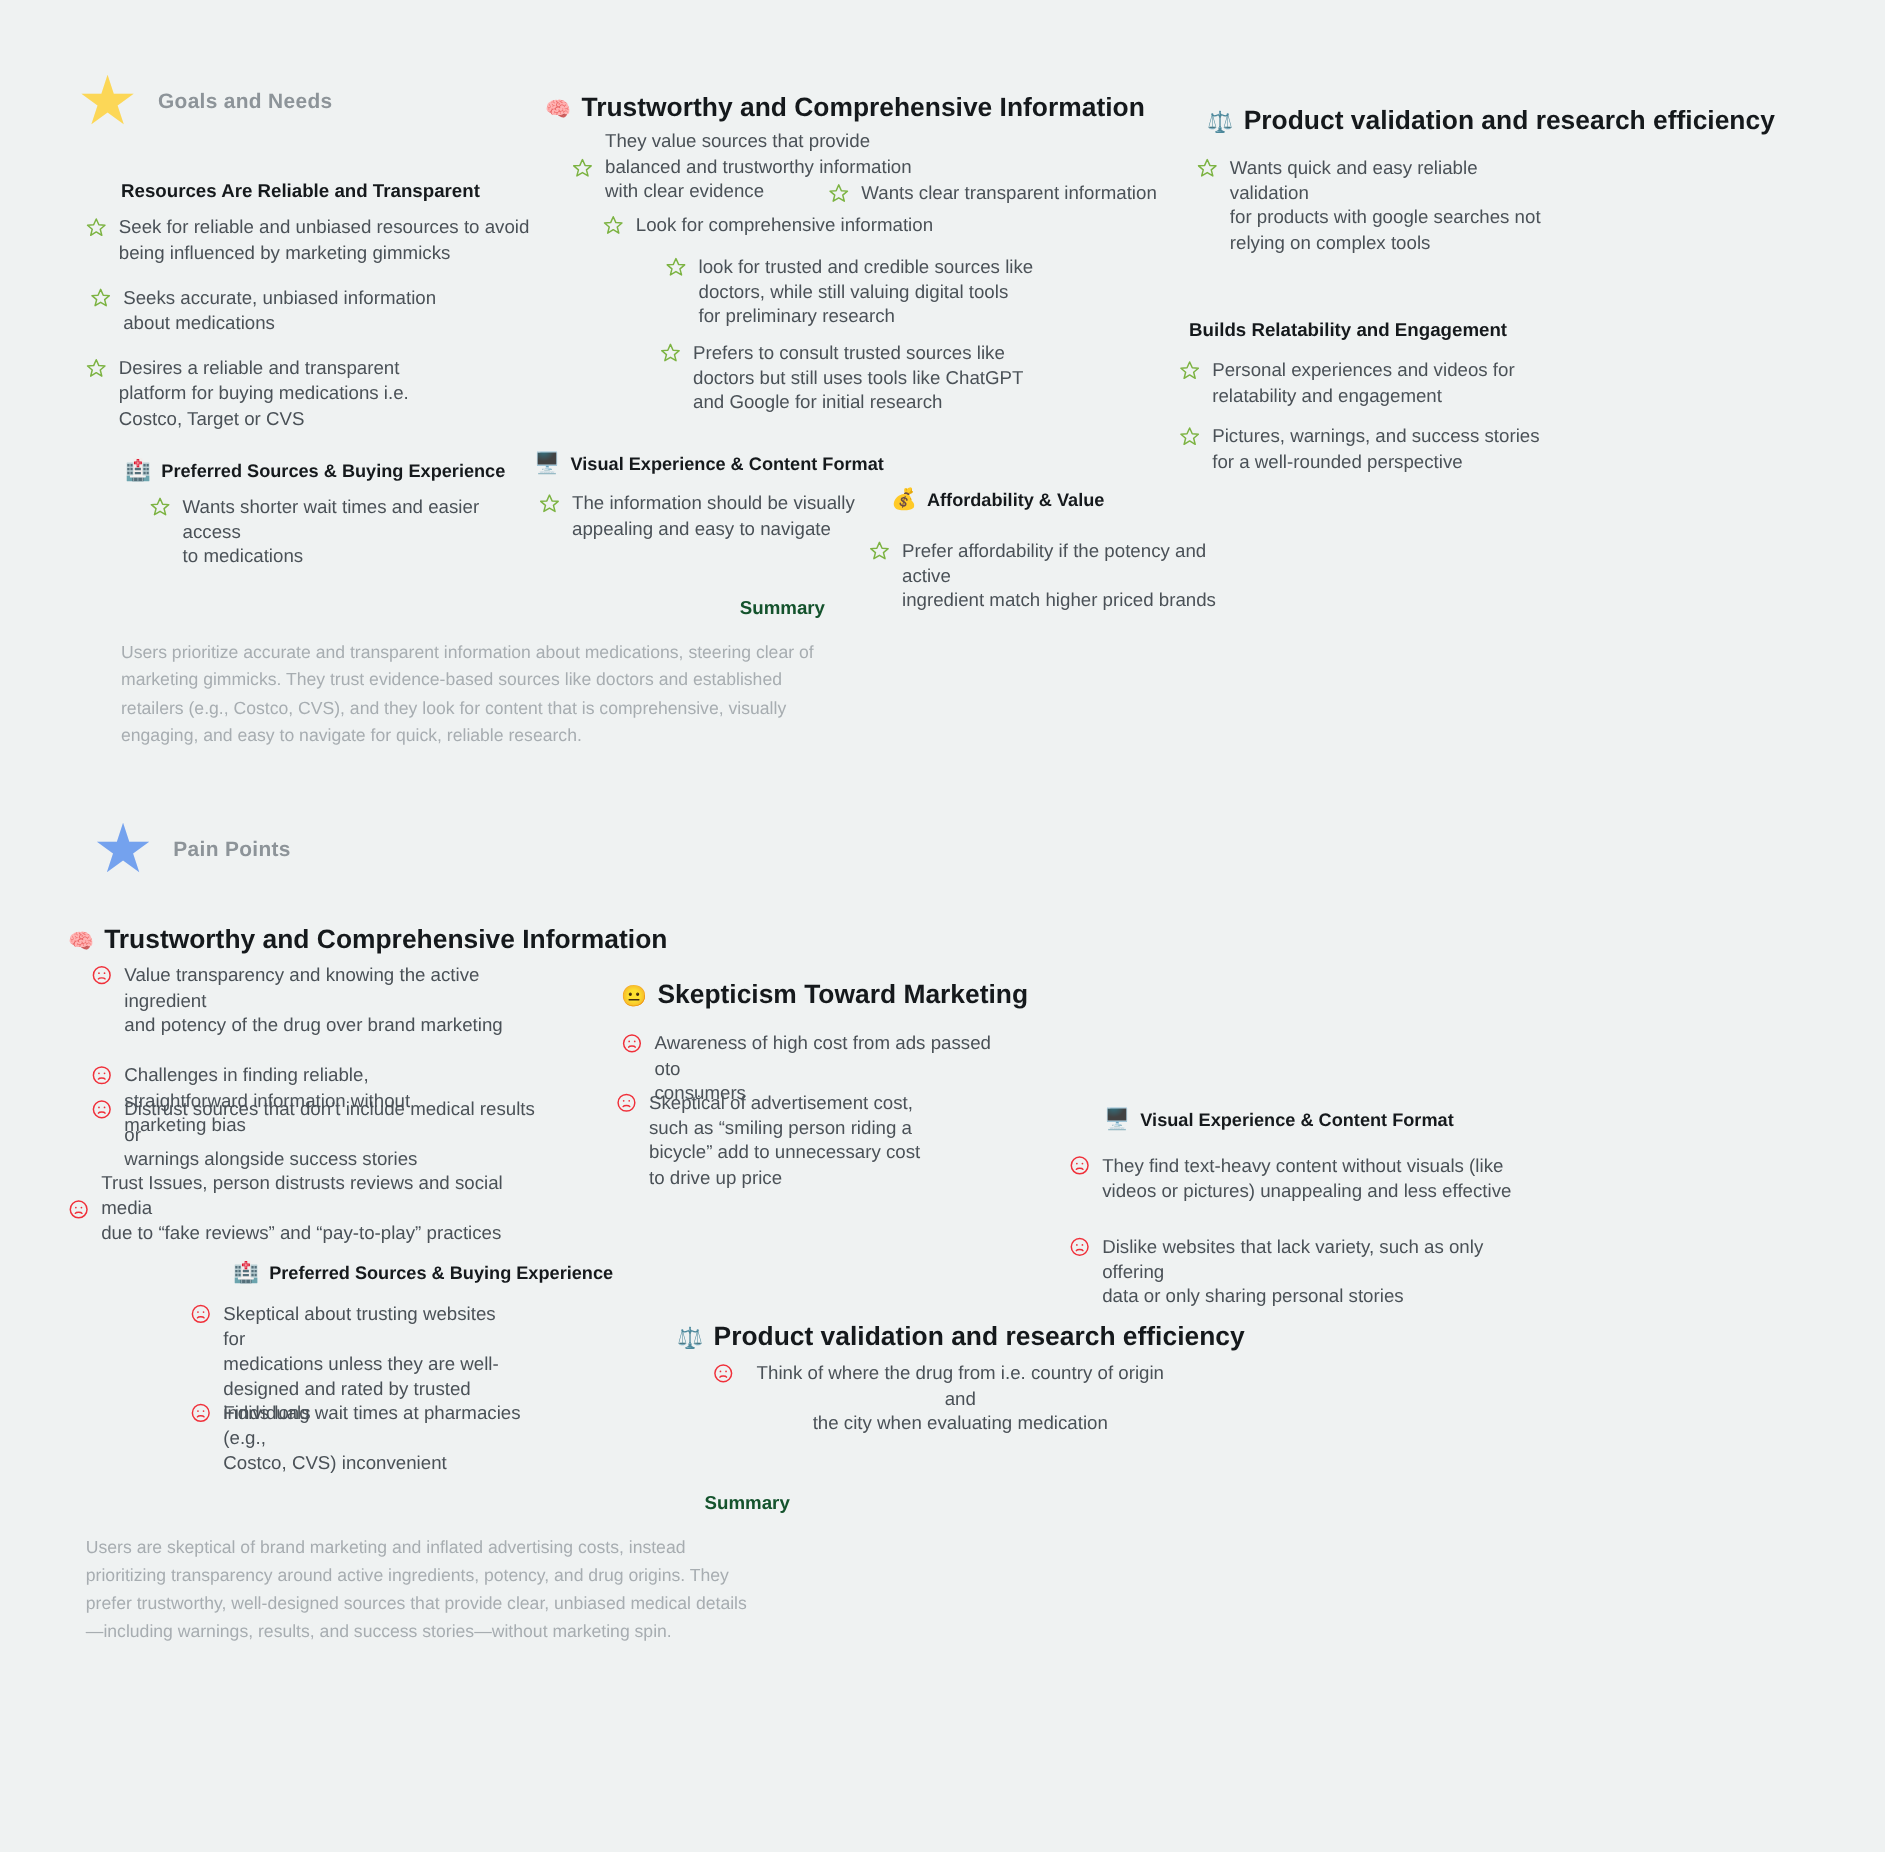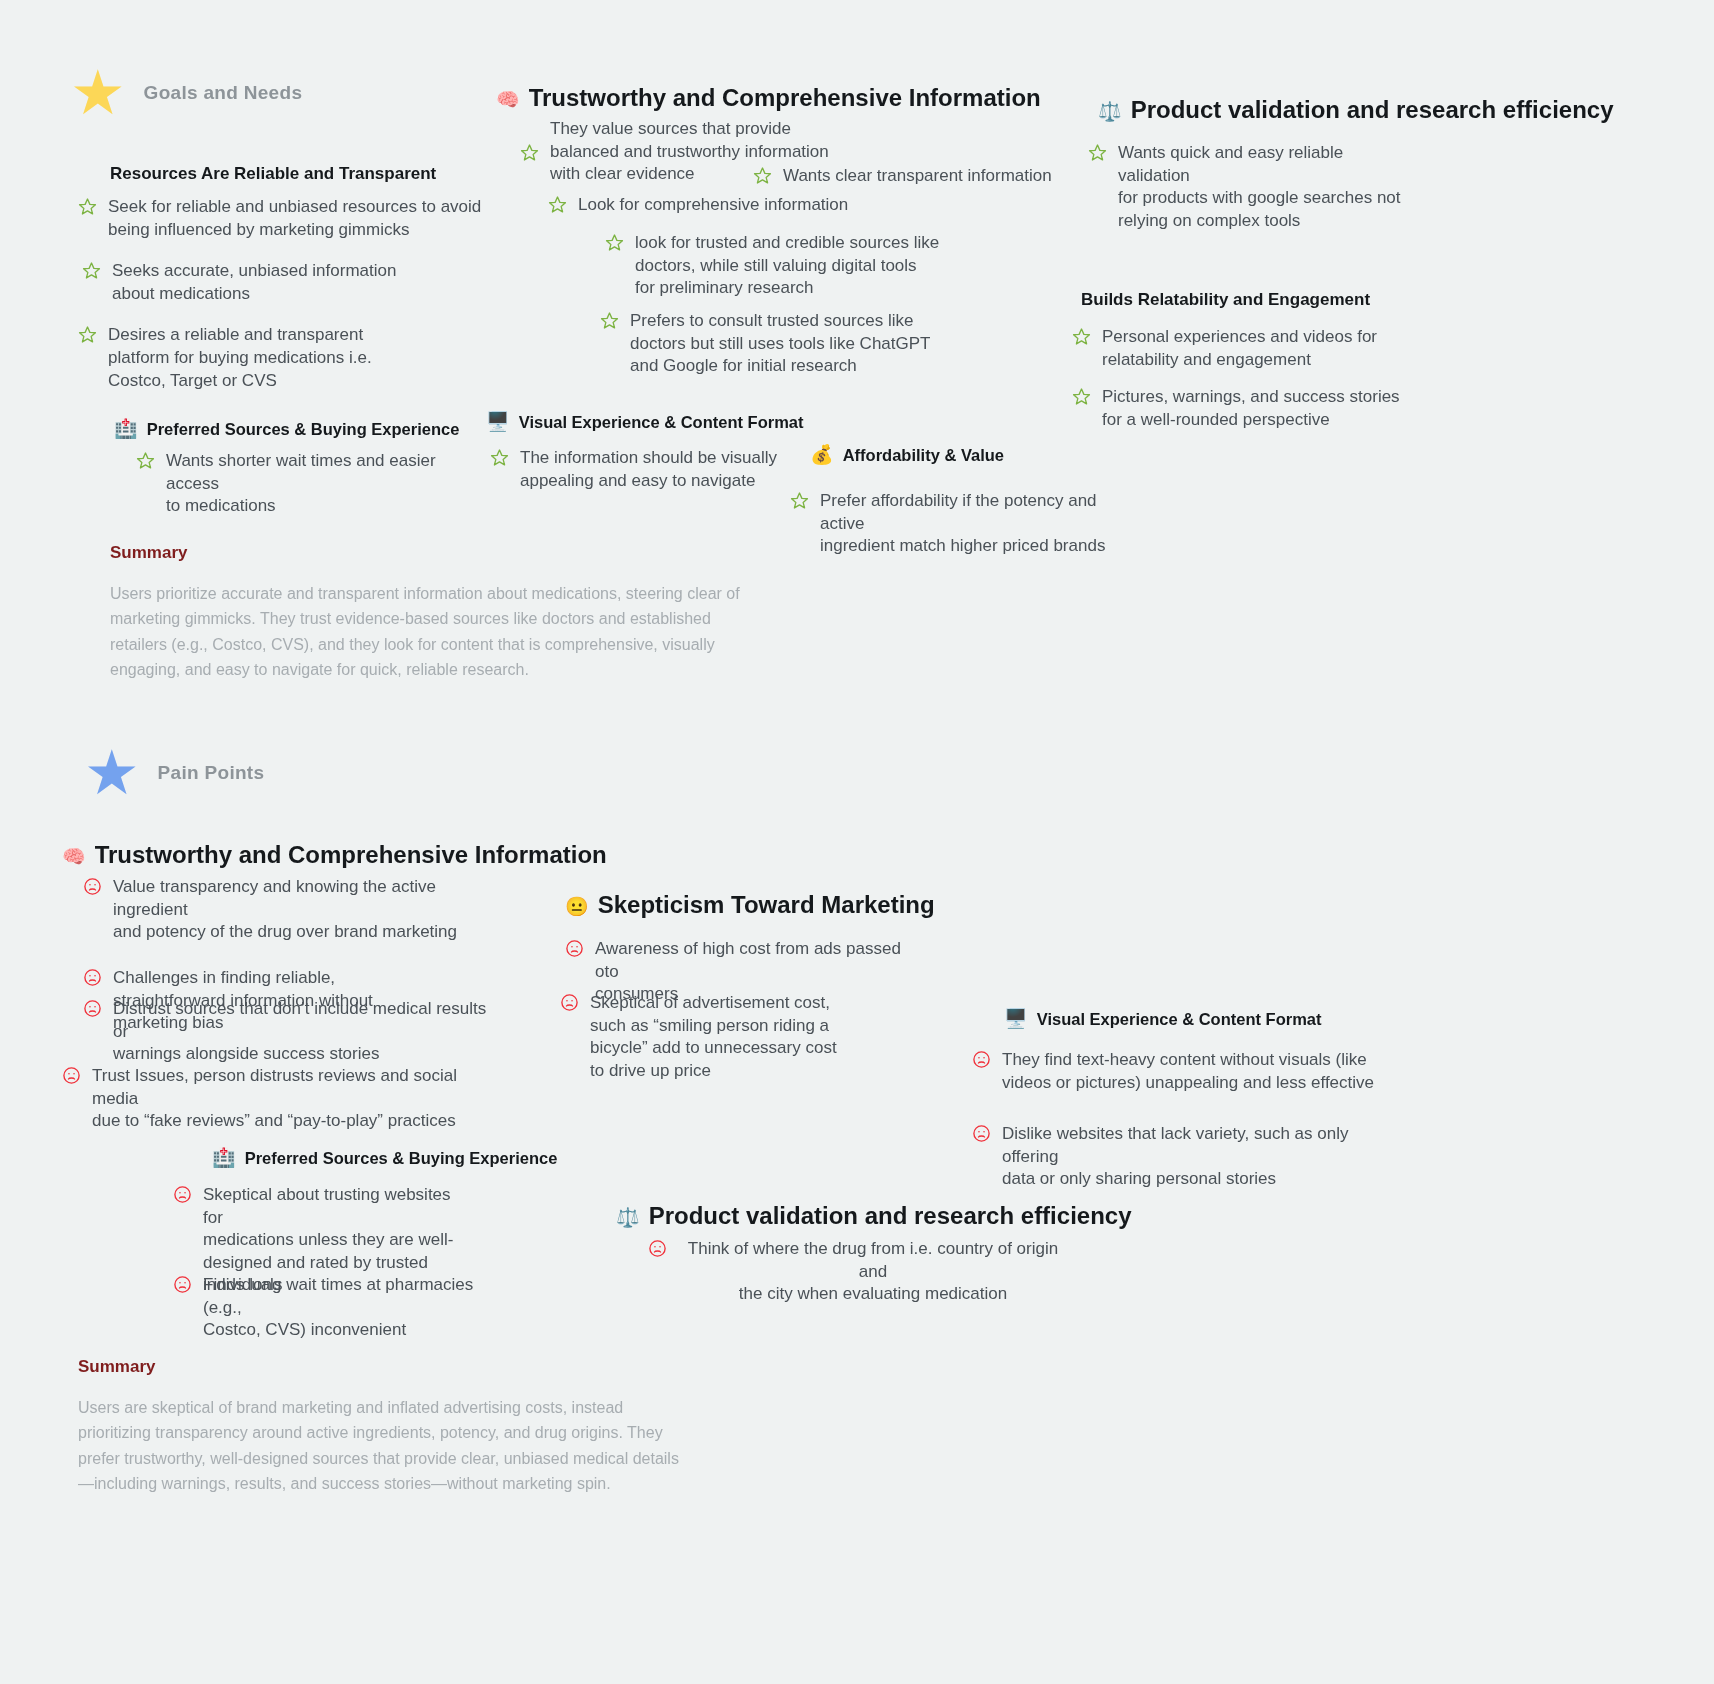--- a/index.html
+++ b/index.html
@@ -71,22 +71,23 @@
     line-height: 1.33;
     color: #4a5157;
     white-space: pre-line;
   }
   .ico { display: block; }
 
   
   .summary-title {
     font-size: 17px;
     font-weight: bold;
-    color: #7f1d1d;
+    color: #14532d;
     margin-bottom: 18px;
+    text-align: right;
   }
   .summary-body {
     font-size: 16px;
     line-height: 1.58;
     color: #a7adb1;
     white-space: pre-line;
     font-family: "Liberation Sans", sans-serif;
   }
 </style>
 </head>
@@ -312,21 +313,21 @@
       <svg class="ico" width="19" height="19" viewBox="0 0 24 24" fill="none" stroke="#f0303a" stroke-width="1.7">
           <circle cx="12" cy="12" r="9.6"></circle>
           <circle cx="8.8" cy="9.8" r="1" fill="#f0303a" stroke="none"></circle>
           <circle cx="15.2" cy="9.8" r="1" fill="#f0303a" stroke="none"></circle>
           <path d="M8.2 16.4c1-1.7 6.6-1.7 7.6 0" stroke-linecap="round"></path>
         </svg>
     </span>
     <span class="txt">Distrust sources that don’t include medical results or
 warnings alongside success stories</span>
   </div>
-  <div class="abs bullet" style="left:62px; top:1065px; width:430px;">
+  <div class="abs bullet" style="left:62px; top:1065px; width:430px;align-items:center;">
     <span class="mark">
       <svg class="ico" width="19" height="19" viewBox="0 0 24 24" fill="none" stroke="#f0303a" stroke-width="1.7">
           <circle cx="12" cy="12" r="9.6"></circle>
           <circle cx="8.8" cy="9.8" r="1" fill="#f0303a" stroke="none"></circle>
           <circle cx="15.2" cy="9.8" r="1" fill="#f0303a" stroke="none"></circle>
           <path d="M8.2 16.4c1-1.7 6.6-1.7 7.6 0" stroke-linecap="round"></path>
         </svg>
     </span>
     <span class="txt">Trust Issues, person distrusts reviews and social media
 due to “fake reviews” and “pay-to-play” practices</span>

